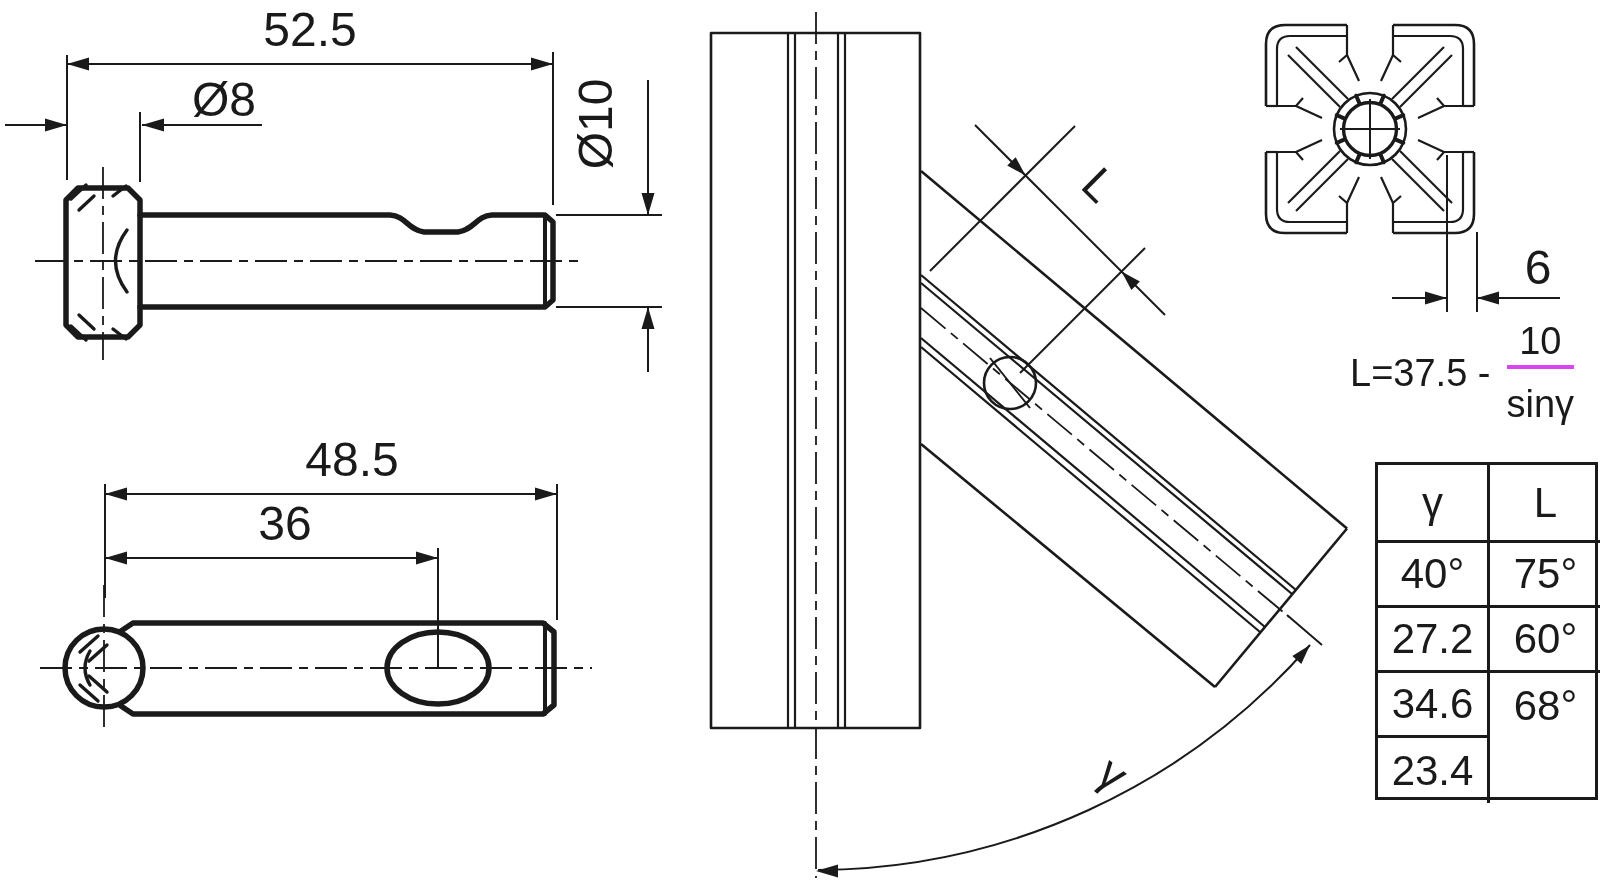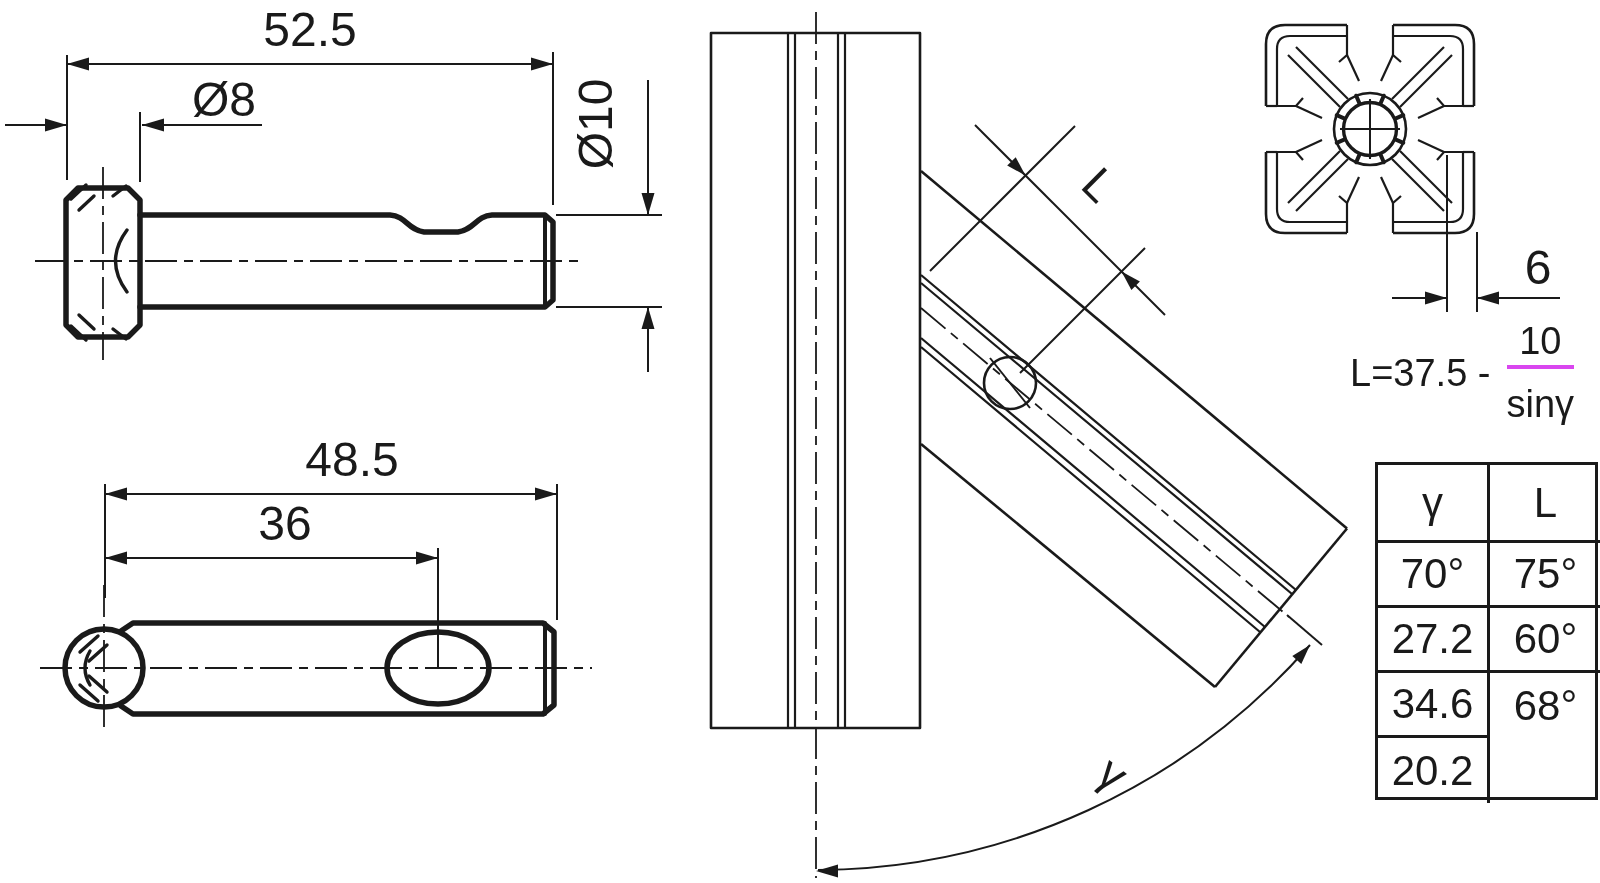--- a/index.html
+++ b/index.html
@@ -207,22 +207,22 @@
   <span>L=37.5 -</span>
   <span class="frac">
     <span class="num">10</span>
     <span class="den">sinγ</span>
   </span>
 </div>
 
 <div class="angle-table">
   <div class="cell">γ</div>
   <div class="cell">L</div>
-  <div class="cell">70°</div>
+  <div class="cell">40°</div>
   <div class="cell">75°</div>
   <div class="cell">27.2</div>
   <div class="cell">60°</div>
   <div class="cell">34.6</div>
   <div class="cell last">68°</div>
-  <div class="cell last">20.2</div>
+  <div class="cell last">23.4</div>
 </div>
 
 </div>
 
 </body></html>

